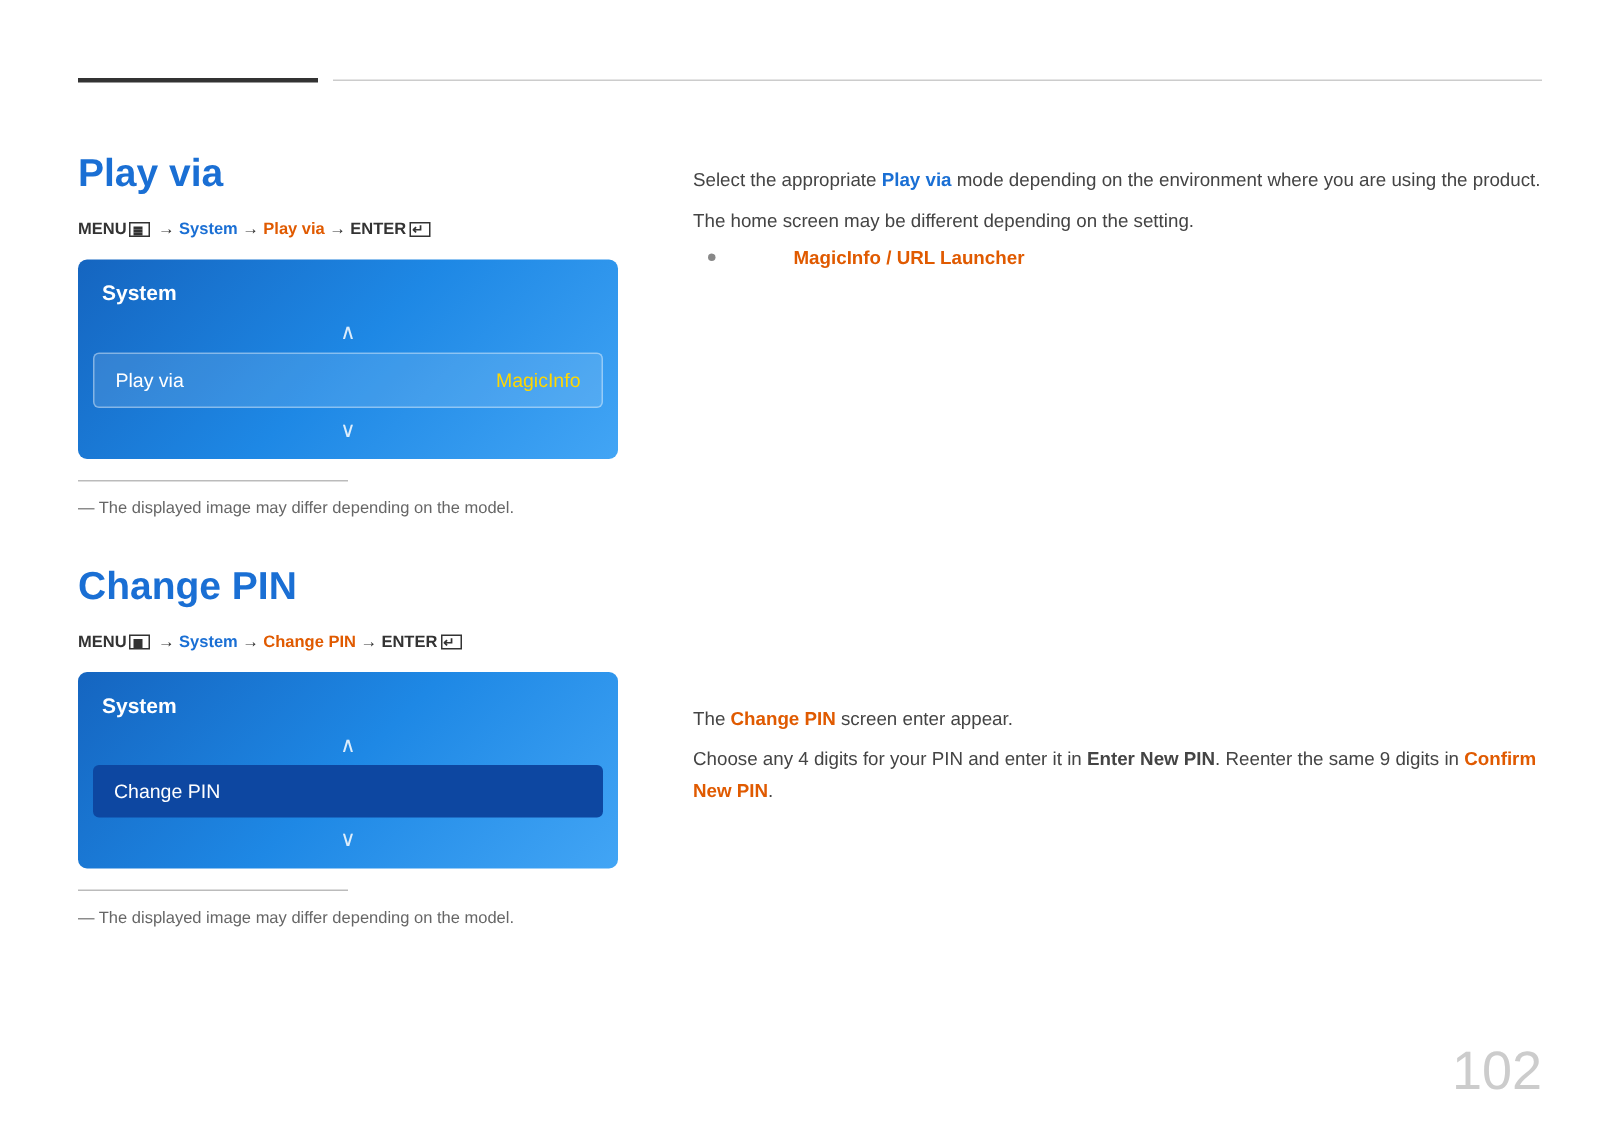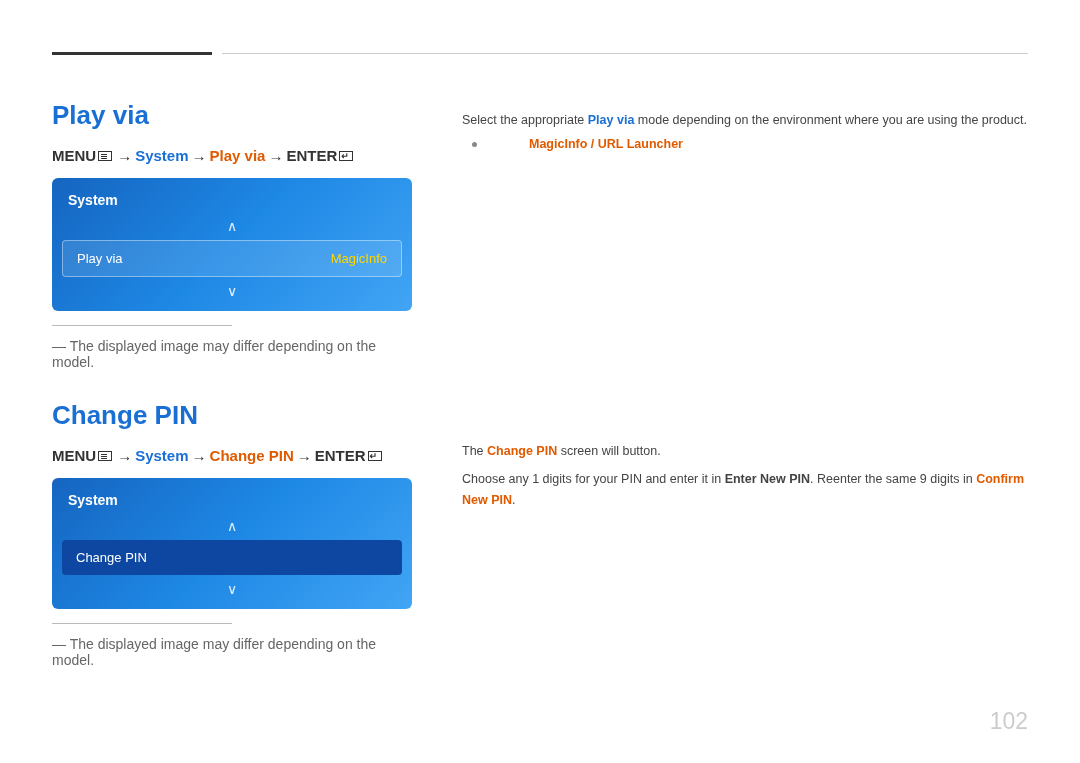--- a/index.html
+++ b/index.html
@@ -64,21 +64,21 @@
     
     .section-title {
       font-size: 26px;
       font-weight: bold;
       color: #1a6fd4;
       margin-bottom: 16px;
     }
 
     
     .menu-path {
-      font-size: 15px;
+      font-size: 11px;
       font-weight: bold;
       color: #333;
       margin-bottom: 14px;
       display: flex;
       align-items: center;
       gap: 0;
       flex-wrap: wrap;
     }
     .menu-path .menu-keyword {
       color: #1a6fd4;
@@ -178,21 +178,21 @@
 
     .row-value {
       color: #ffd700;
       font-size: 13px;
       font-weight: 500;
       text-align: right;
     }
 
     
     .note-text {
-      font-size: 14px;
+      font-size: 11px;
       color: #666;
       margin-top: 6px;
     }
     .note-text::before {
       content: '― ';
     }
 
     
     .section-divider {
       width: 180px;
@@ -251,21 +251,21 @@
     
     .bottom-section {
       margin-top: 20px;
     }
 
     
     .page-number {
       position: absolute;
       bottom: 28px;
       right: 52px;
-      font-size: 23px;
+      font-size: 36px;
       color: #ccc;
       font-weight: 300;
     }
 
     
     .change-pin-right {
       margin-top: 10px;
     }
 
     .dash-prefix {
@@ -343,34 +343,35 @@
       </div>
 
     </div>
 
     <div class="right-col">
 
       <div style="margin-bottom: 0;">
         <div class="right-text">
           <span>Select the appropriate </span><span class="highlight-blue">Play via</span><span> mode depending on the environment where you are using the product.</span>
         </div>
+        <div class="right-text">The home screen may be different depending on the setting.</div>
         <div class="bullet-item">
           <span class="bullet-dot"></span>
           <span class="bullet-text">
             <span class="highlight-orange">MagicInfo / URL Launcher</span>
           </span>
         </div>
       </div>
 
       <div class="change-pin-right" style="margin-top: 290px;">
         <div class="right-text">
-          <span>The </span><span class="highlight-orange">Change PIN</span><span> screen will button.</span>
+          <span>The </span><span class="highlight-orange">Change PIN</span><span> screen enter appear.</span>
         </div>
         <div class="right-text">
-          <span>Choose any 1 digits for your PIN and enter it in </span><span class="highlight-bold">Enter New PIN</span><span>. Reenter the same 9 digits in </span><span class="highlight-orange">Confirm New PIN</span><span>.</span>
+          <span>Choose any 4 digits for your PIN and enter it in </span><span class="highlight-bold">Enter New PIN</span><span>. Reenter the same 9 digits in </span><span class="highlight-orange">Confirm New PIN</span><span>.</span>
         </div>
       </div>
 
     </div>
   </div>
 
   <div class="page-number">102</div>
 </div>
 
 </body></html>

